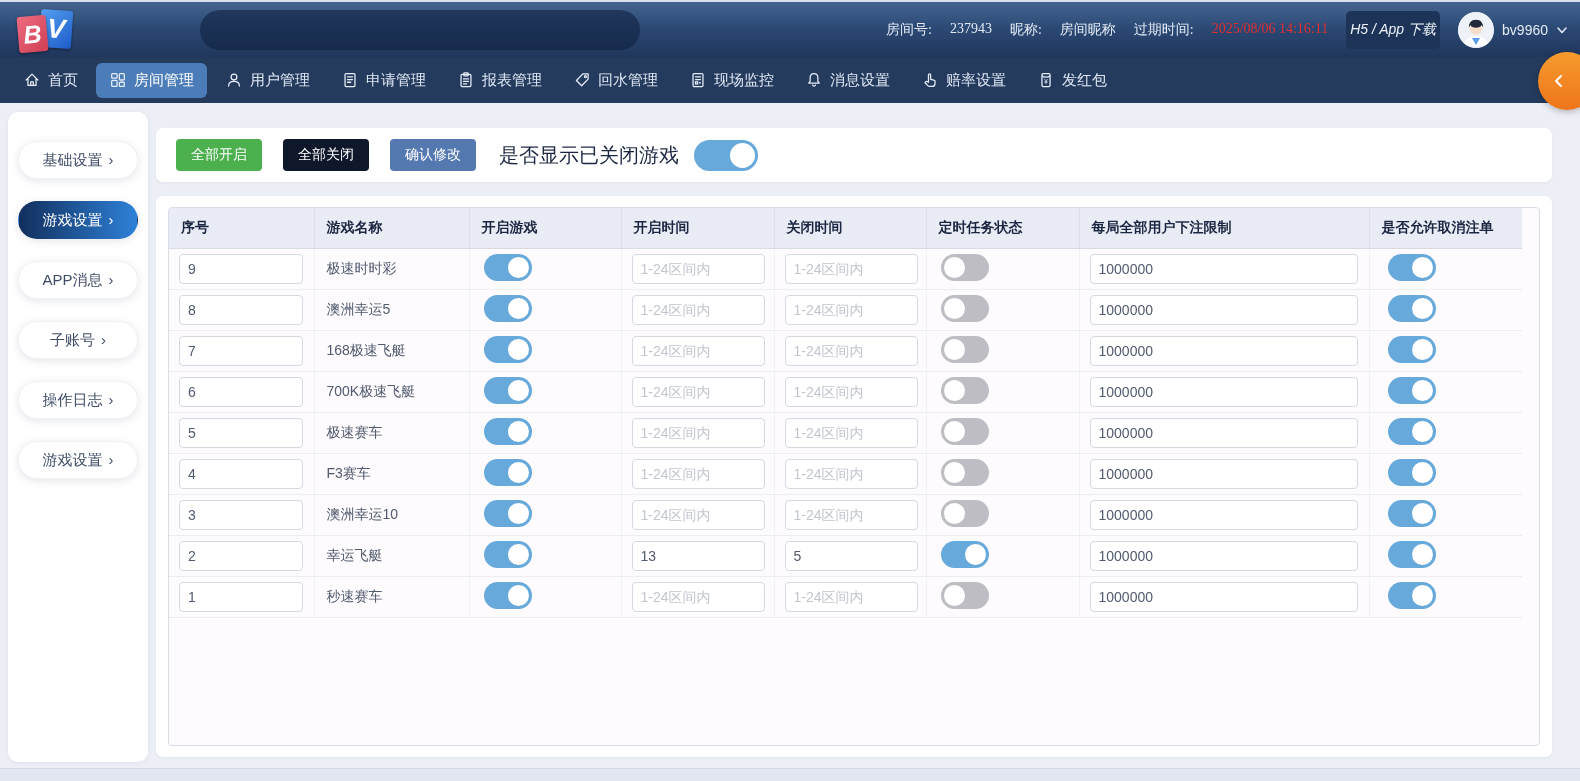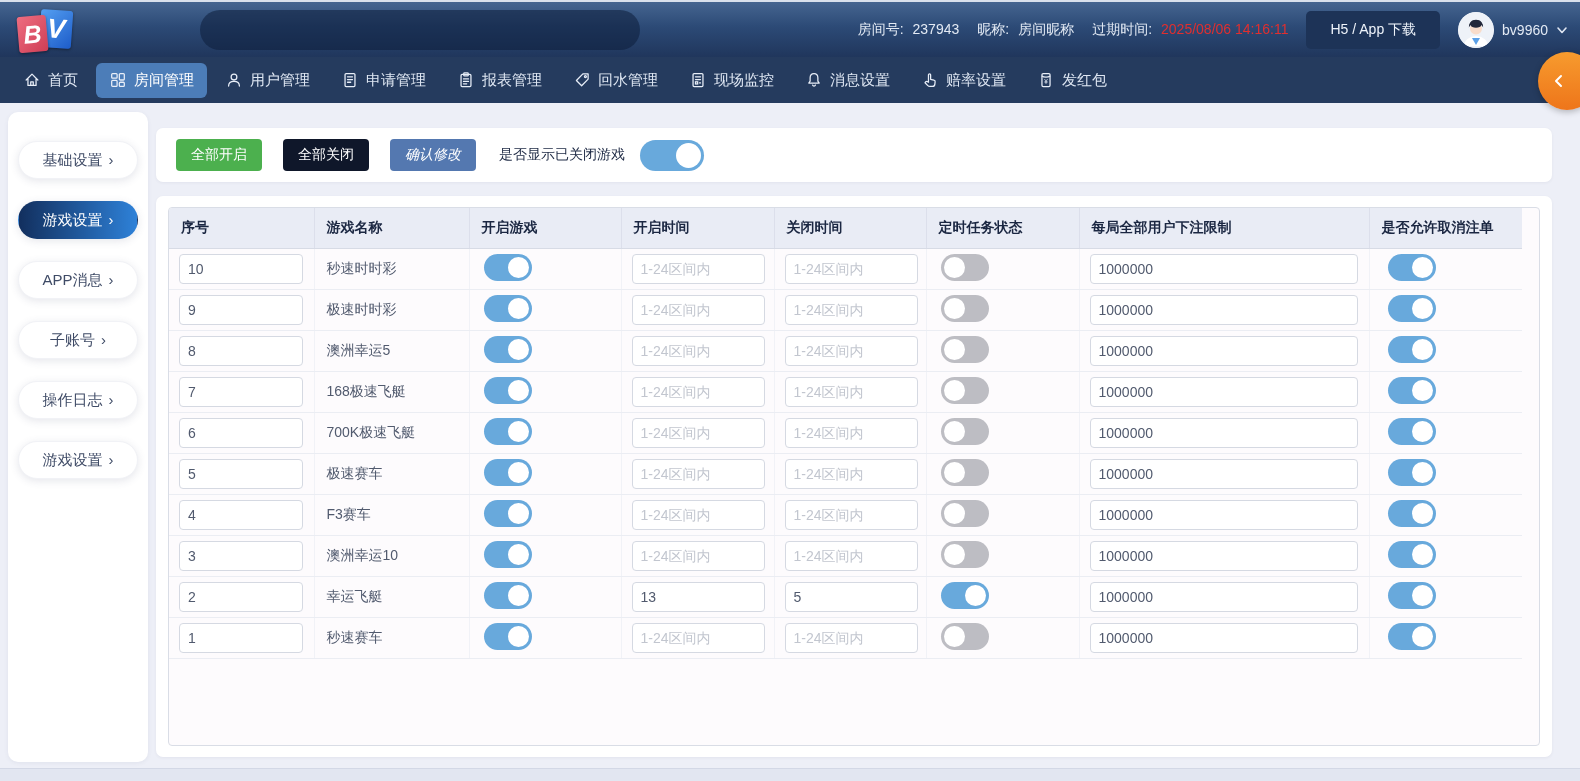--- a/index.html
+++ b/index.html
@@ -6,23 +6,23 @@
   html,body { width:1580px; height:781px; overflow:hidden; font-family:"Liberation Sans", sans-serif; background:#edeff7; }
   .page { position:relative; width:1580px; height:781px; }
 
   
   .topbar { position:relative; height:57px; background:linear-gradient(180deg,#456590 0%, #2c4a76 45%, #20365c 100%); border-top:2px solid #d9e1ec; }
   .logo { position:absolute; left:12px; top:5px; width:62px; height:46px; }
   .logo-v { position:absolute; left:28px; top:3px; width:32px; height:38px; background:linear-gradient(135deg,#55a0f2,#1d5cc9); transform:rotate(4deg); border-radius:3px; color:#fff; font-weight:bold; font-style:italic; font-size:27px; display:flex; align-items:center; justify-content:center; box-shadow:0 1px 3px rgba(0,0,0,.45); }
   .logo-b { position:absolute; left:6px; top:9px; width:29px; height:36px; background:linear-gradient(135deg,#ee6d80,#cf3e55); transform:rotate(-5deg); border-radius:3px; color:#fff; font-weight:bold; font-style:italic; font-size:25px; display:flex; align-items:center; justify-content:center; box-shadow:0 1px 3px rgba(0,0,0,.45); }
   .marquee { position:absolute; left:200px; top:8px; width:440px; height:40px; border-radius:20px; background:rgba(13,30,58,.55); }
   .topbar-right { position:absolute; right:12px; top:0; height:100%; display:flex; align-items:center; gap:18px; color:#e3eaf4; font-size:14px; }
-  .info-pair { display:flex; gap:9px; white-space:nowrap; }
+  .info-pair { display:flex; gap:18px; white-space:nowrap;font-family:Liberation Serif, serif; }
   .expire-value { color:#e02f2f; }
-  .dl-btn { background:#1d3357; border-radius:5px; padding:10px 24px; color:#eef3fa; font-size:14px; cursor:pointer; }
+  .dl-btn { background:#1d3357; border-radius:5px; padding:10px 4px; color:#eef3fa; font-size:14px; cursor:pointer;font-style:italic; }
   .user-box { display:flex; align-items:center; gap:8px; cursor:pointer; }
   .avatar { width:36px; height:36px; border-radius:50%; overflow:hidden; background:#eef2f8; flex:none; }
   .chev-down { width:12px; height:12px; }
 
   
   .navbar { position:relative; height:46px; background:#253b5e; display:flex; align-items:center; padding-left:10px; gap:5px; }
   .nav-item { display:flex; align-items:center; gap:7px; padding:8px 13px; border-radius:6px; color:#dfe7f3; font-size:15px; cursor:pointer; white-space:nowrap; }
   .nav-item.active { background:#4c7db8; color:#fff; }
   .nav-icon { width:18px; height:18px; flex:none; color:#e8eef8; }
   .nav-icon svg { width:18px; height:18px; display:block; }
@@ -35,22 +35,22 @@
   .side-pill { width:120px; height:38px; margin:0 auto 22px auto; border-radius:19px; background:#fff; border:1px solid #f1f2f6; box-shadow:0 2px 8px rgba(70,80,110,.14); display:flex; align-items:center; justify-content:center; gap:6px; font-size:15px; color:#3f4b66; cursor:pointer; }
   .side-pill.active { background:linear-gradient(90deg,#122f5e 0%, #2e81d8 100%); color:#fff; border-color:transparent; }
   .side-chev { font-size:15px; line-height:1; transform:translateY(-1px); }
 
   .content { position:absolute; left:156px; right:28px; top:23px; bottom:0; }
   .card { background:#fff; border-radius:7px; box-shadow:0 1px 3px rgba(80,90,120,.07); }
   .toolbar { height:54px; display:flex; align-items:center; padding:17px 20px; gap:21px; }
   .btn { border:none; border-radius:4px; color:#fff; font-size:14px; padding:0 15px; height:32px; cursor:pointer; font-family:inherit; }
   .btn-green { background:#4cb04e; }
   .btn-red { background:#0f172a; }
-  .btn-blue { background:#5478b0;font-style:italic; }
-  .toolbar-label { font-size:14px; color:#1b2742; margin-left:2px; }
+  .btn-blue { background:#5478b0; }
+  .toolbar-label { font-size:20px; color:#1b2742; margin-left:2px; }
   .table-card { margin-top:14px; height:561px; padding:11px 12px; }
 
   
   .switch { position:relative; border-radius:999px; cursor:pointer; flex:none; display:inline-block; }
   .sw-table { width:48px; height:27px; }
   .sw-toolbar { width:64px; height:31px; margin-left:-6px; }
   .switch .knob { position:absolute; top:3px; background:#fff; border-radius:50%; }
   .sw-table .knob { width:21px; height:21px; }
   .sw-toolbar .knob { width:25px; height:25px; }
   .switch.on { background:#68a9dc; }
@@ -312,30 +312,20 @@
                     <th>开启游戏</th>
                     <th>开启时间</th>
                     <th>关闭时间</th>
                     <th>定时任务状态</th>
                     <th>每局全部用户下注限制</th>
                     <th>是否允许取消注单</th>
                   </tr>
                 </thead>
               <tbody>
                   <tr>
-    <td><input class="cell-input in-seq" value="10" style=""></td>
-    <td class="name-cell"><span>秒速时时彩</span></td>
-    <td class="sw-cell"><div class="switch sw-table on"><div class="knob"></div></div></td>
-    <td><input class="cell-input in-time" placeholder="1-24区间内" style=""></td>
-    <td><input class="cell-input in-time" placeholder="1-24区间内" style=""></td>
-    <td class="sw-cell"><div class="switch sw-table off"><div class="knob"></div></div></td>
-    <td><input class="cell-input in-bet" value="1000000" style=""></td>
-    <td class="sw-cell" style="padding-left:18px;"><div class="switch sw-table on"><div class="knob"></div></div></td>
-  </tr>
-                  <tr>
     <td><input class="cell-input in-seq" value="9" style=""></td>
     <td class="name-cell"><span>极速时时彩</span></td>
     <td class="sw-cell"><div class="switch sw-table on"><div class="knob"></div></div></td>
     <td><input class="cell-input in-time" placeholder="1-24区间内" style=""></td>
     <td><input class="cell-input in-time" placeholder="1-24区间内" style=""></td>
     <td class="sw-cell"><div class="switch sw-table off"><div class="knob"></div></div></td>
     <td><input class="cell-input in-bet" value="1000000" style=""></td>
     <td class="sw-cell" style="padding-left:18px;"><div class="switch sw-table on"><div class="knob"></div></div></td>
   </tr>
                   <tr>

